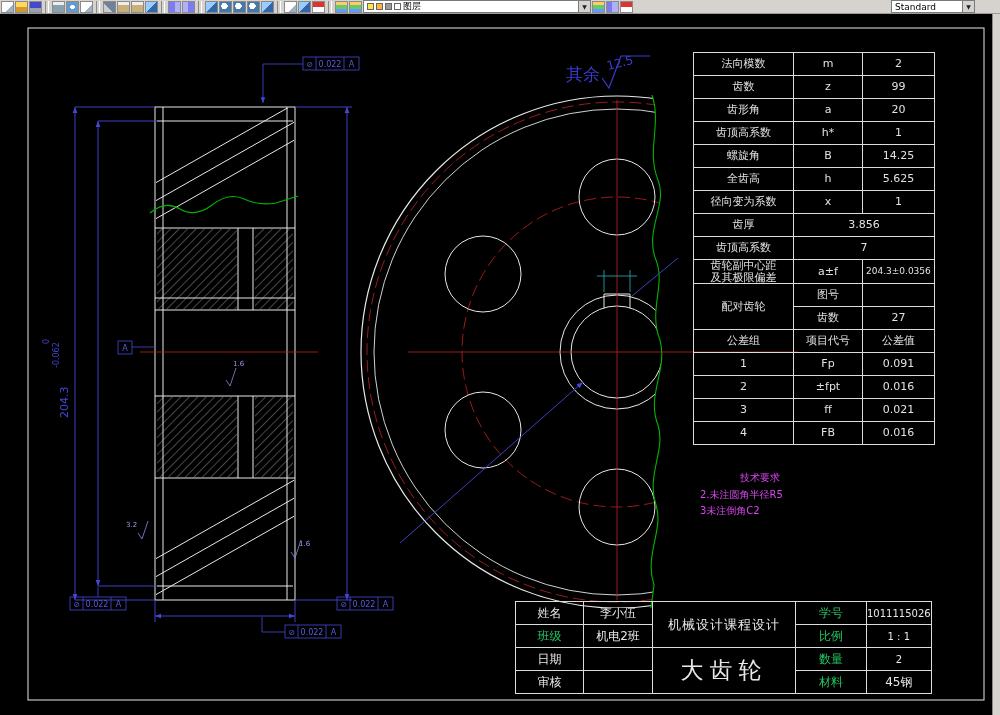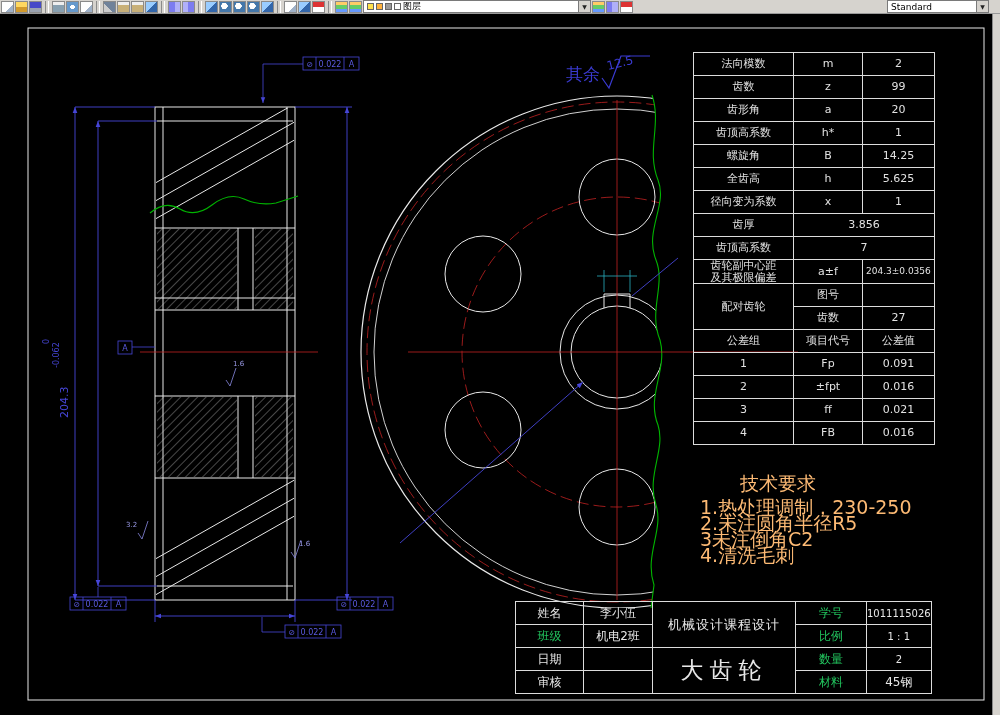--- a/index.html
+++ b/index.html
@@ -21,36 +21,36 @@
   .v-redo{background:linear-gradient(270deg,#7c7cf0 50%,#b0b0f8 50%);}
   .v-misc{background:linear-gradient(135deg,#99ccff 50%,#3366aa 50%);}
   .v-zoom{background:radial-gradient(circle at 40% 40%,#ffffff 35%,#4477aa 37%);}
   .v-layer{background:linear-gradient(180deg,#ffcc66 33%,#66cc66 33%,#66cc66 66%,#6699ff 66%);}
   .v-red{background:linear-gradient(180deg,#dd3333 50%,#ffffff 50%);}
   .combo{height:13px;background:#fff;border:1px solid #7a7a7a;display:flex;align-items:center;
     font-size:9px;color:#000;padding:0 0 0 3px;box-sizing:border-box;flex:none;cursor:pointer;}
   .combo .arrow{width:11px;height:11px;margin-left:auto;background:#d6d3ce;border-left:1px solid #7a7a7a;
     font-size:6px;display:flex;align-items:center;justify-content:center;color:#222;}
   .layer-combo{width:228px;}
-  .std-combo{width:102px;margin-left:auto;margin-right:10px;}
+  .std-combo{width:84px;margin-left:auto;margin-right:24px;}
   .sw{width:7px;height:7px;display:inline-block;margin-right:2px;flex:none;border:1px solid #666;box-sizing:border-box;}
   
   #cad{position:absolute;top:0;left:0;z-index:1;}
   .scrollbar{position:absolute;top:14px;right:0;width:8px;height:701px;background:#d6d3ce;
     border-left:1px solid #8a8a8a;z-index:20;box-sizing:border-box;}
   
   .ptable{position:absolute;left:693px;top:52px;border-collapse:collapse;table-layout:fixed;
     z-index:10;color:#e2e2e2;font-size:11px;}
   .ptable td{border:1px solid #dcdcdc;height:22px;padding:0 3px;white-space:nowrap;overflow:hidden;line-height:1.05;}
   .ptable td.c1{text-align:center;}
   .ptable td.c2,.ptable td.c3{text-align:center;}
   .ptable td.small{font-size:9px;}
   .ptable td.two{font-size:11px;padding:0 1px;}
   
-  .techreq{position:absolute;left:700px;top:471px;width:210px;color:#fdba74;z-index:10;font-size:19px;}
+  .techreq{position:absolute;left:700px;top:471px;width:210px;color:#d946ef;z-index:10;font-size:10px;}
   .techreq .title{padding-left:40px;margin-bottom:2px;}
   .techreq .line{line-height:16px;white-space:nowrap;}
   
   .tblock{position:absolute;left:515px;top:601px;border-collapse:collapse;table-layout:fixed;
     z-index:10;color:#e8e8e8;font-size:12px;}
   .tblock td{border:1px solid #dcdcdc;height:22px;padding:0;text-align:center;white-space:nowrap;overflow:hidden;}
   .tblock td.grn{color:#22c55e;}
   .tblock td.course{font-size:13px;letter-spacing:1px;}
   .tblock td.part{font-size:23px;letter-spacing:6px;}
   .tblock td.num{font-size:10px;}
@@ -349,24 +349,22 @@
   <tr>
         <td class="c1">4</td>
         <td class="c2">FB</td>
         <td class="c3">0.016</td>
       </tr>
 </tbody>
   </table>
 
 <div class="techreq">
   <div class="title">技术要求</div>
-  <div class="line">1.热处理调制，230-250</div>
   <div class="line">2.未注圆角半径R5</div>
   <div class="line">3未注倒角C2</div>
-  <div class="line">4.清洗毛刺</div>
 </div>
 
 <table class="tblock">
   <colgroup>
       <col style="width:68px">
       <col style="width:69px">
       <col style="width:143px">
       <col style="width:71px">
       <col style="width:64px">
     </colgroup>

